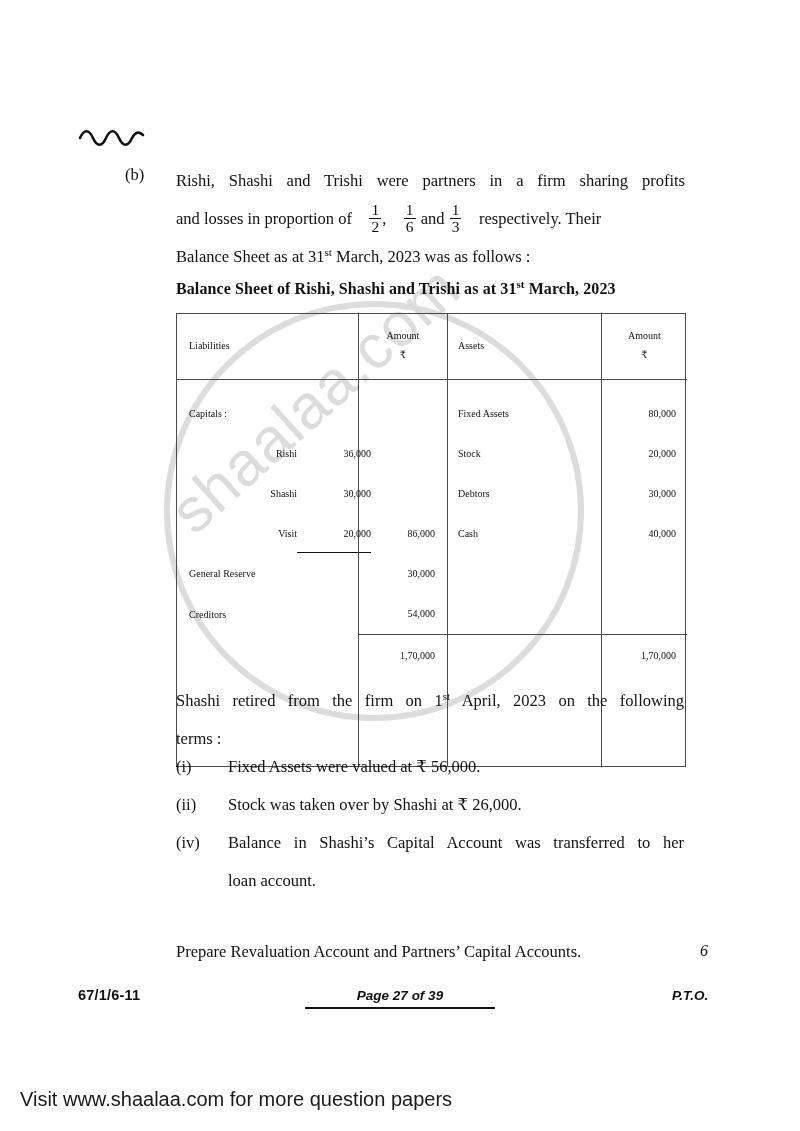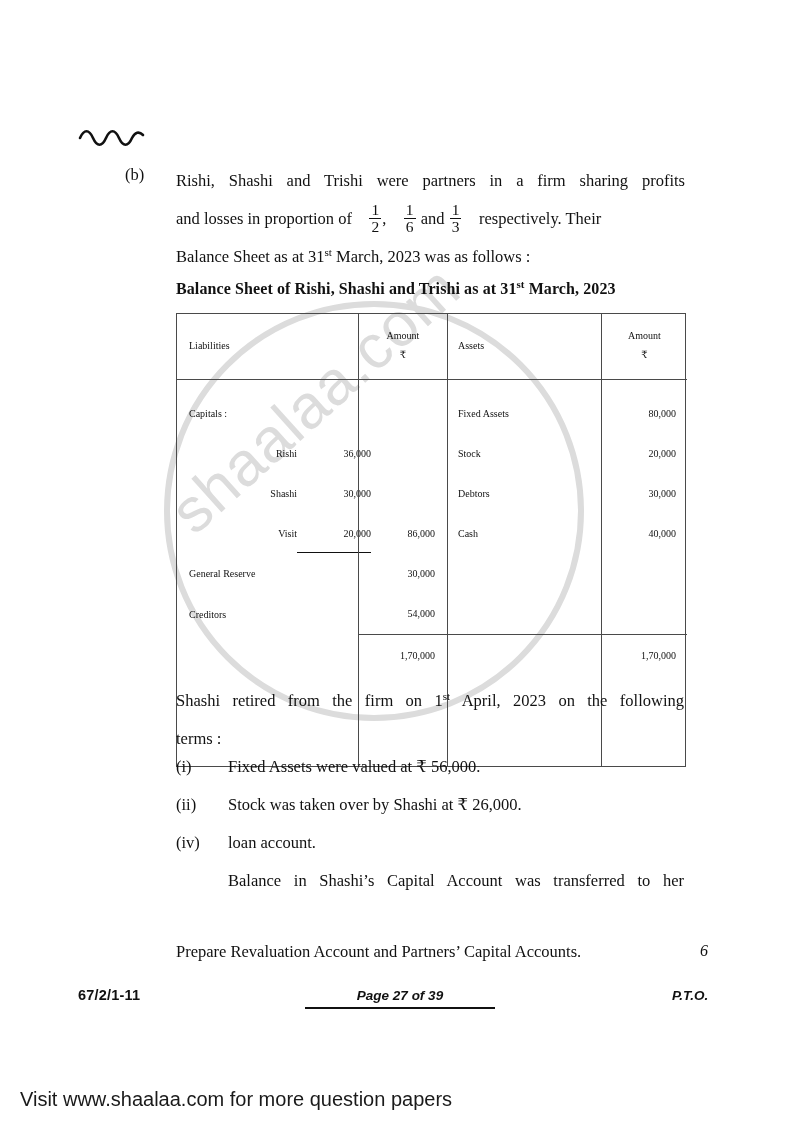--- a/index.html
+++ b/index.html
@@ -406,28 +406,28 @@
       <div class="term">
         <span class="mk">(i)</span>
         <div class="tx">Fixed Assets were valued at ₹ 56,000.</div>
       </div>
       <div class="term">
         <span class="mk">(ii)</span>
         <div class="tx">Stock was taken over by Shashi at ₹ 26,000.</div>
       </div>
       <div class="term">
         <span class="mk">(iv)</span>
+        <div class="tx just">Balance in Shashi’s Capital Account was transferred to her</div>
         <div class="tx">loan account.</div>
-        <div class="tx just">Balance in Shashi’s Capital Account was transferred to her</div>
       </div>
     </div>
 
     <div class="prepare">Prepare Revaluation Account and Partners’ Capital Accounts.</div>
     <div class="marks">6</div>
 
-    <div class="footer-code">67/2/1-11</div>
+    <div class="footer-code">67/1/6-11</div>
     <div class="footer-page">Page 27 of 39</div>
     <div class="footer-pto">P.T.O.</div>
 
     <div class="banner">Visit www.shaalaa.com for more question papers</div>
 
   </div>
 </div>
 
 </body></html>

